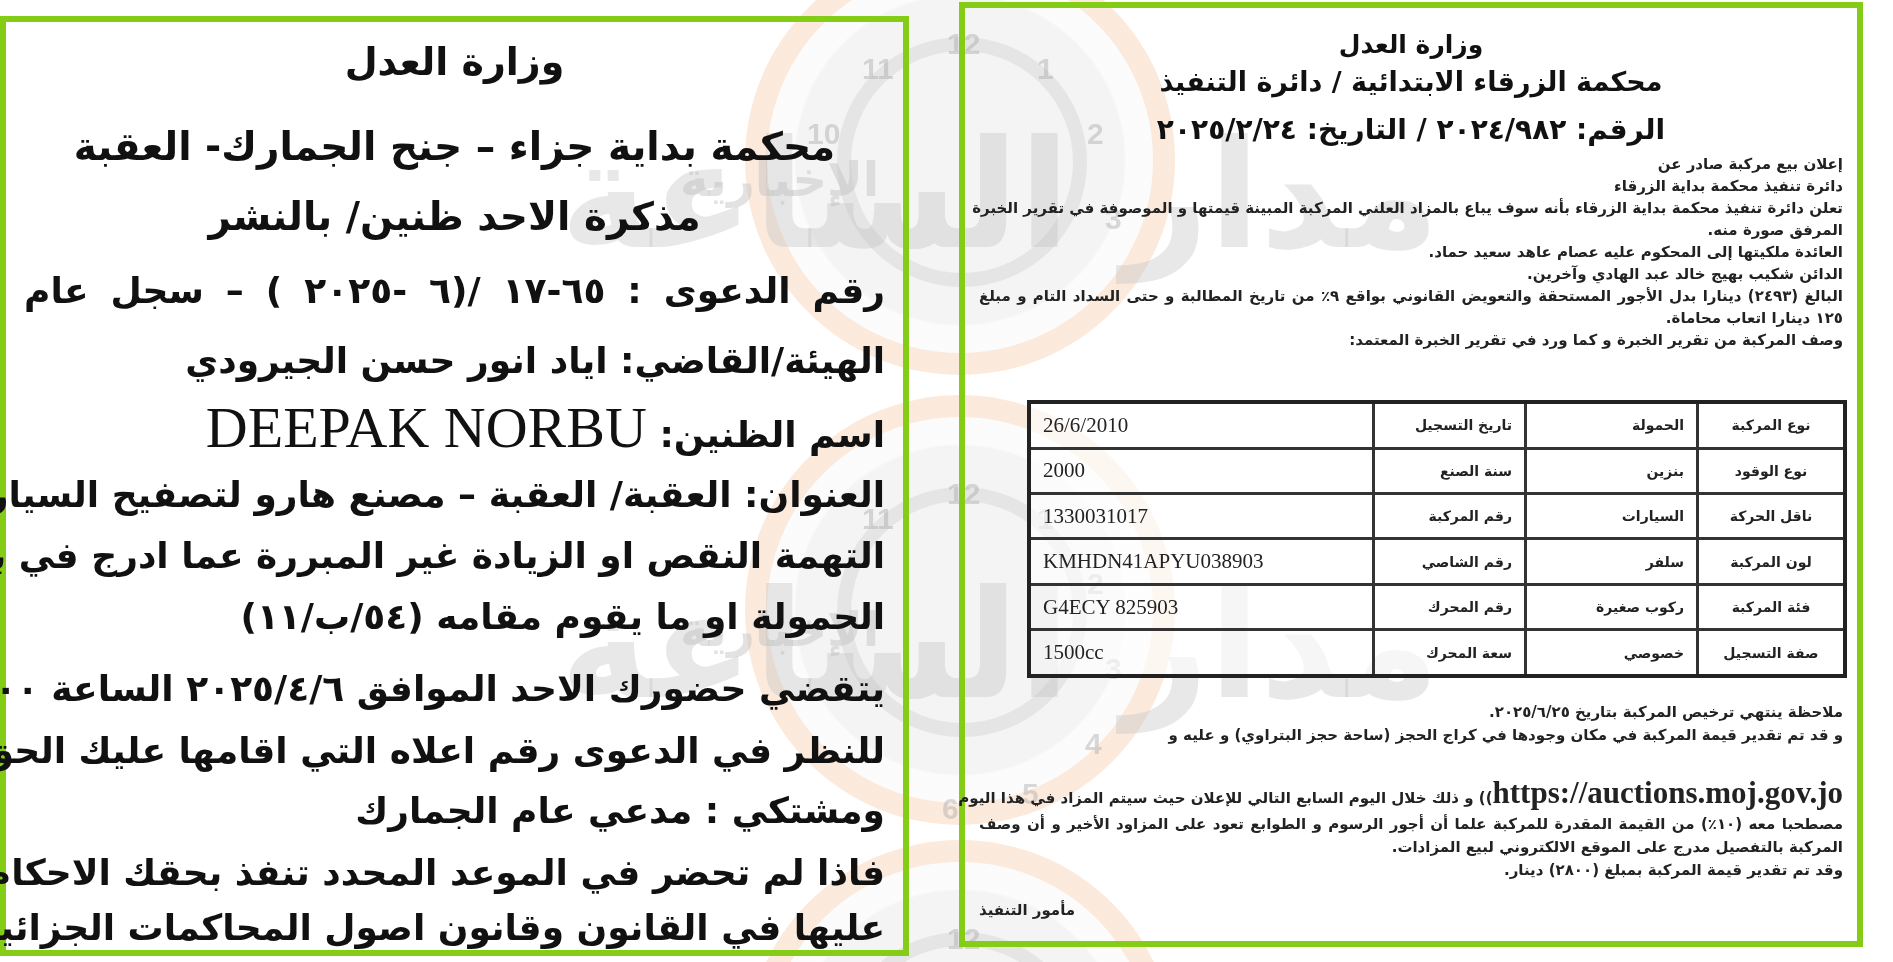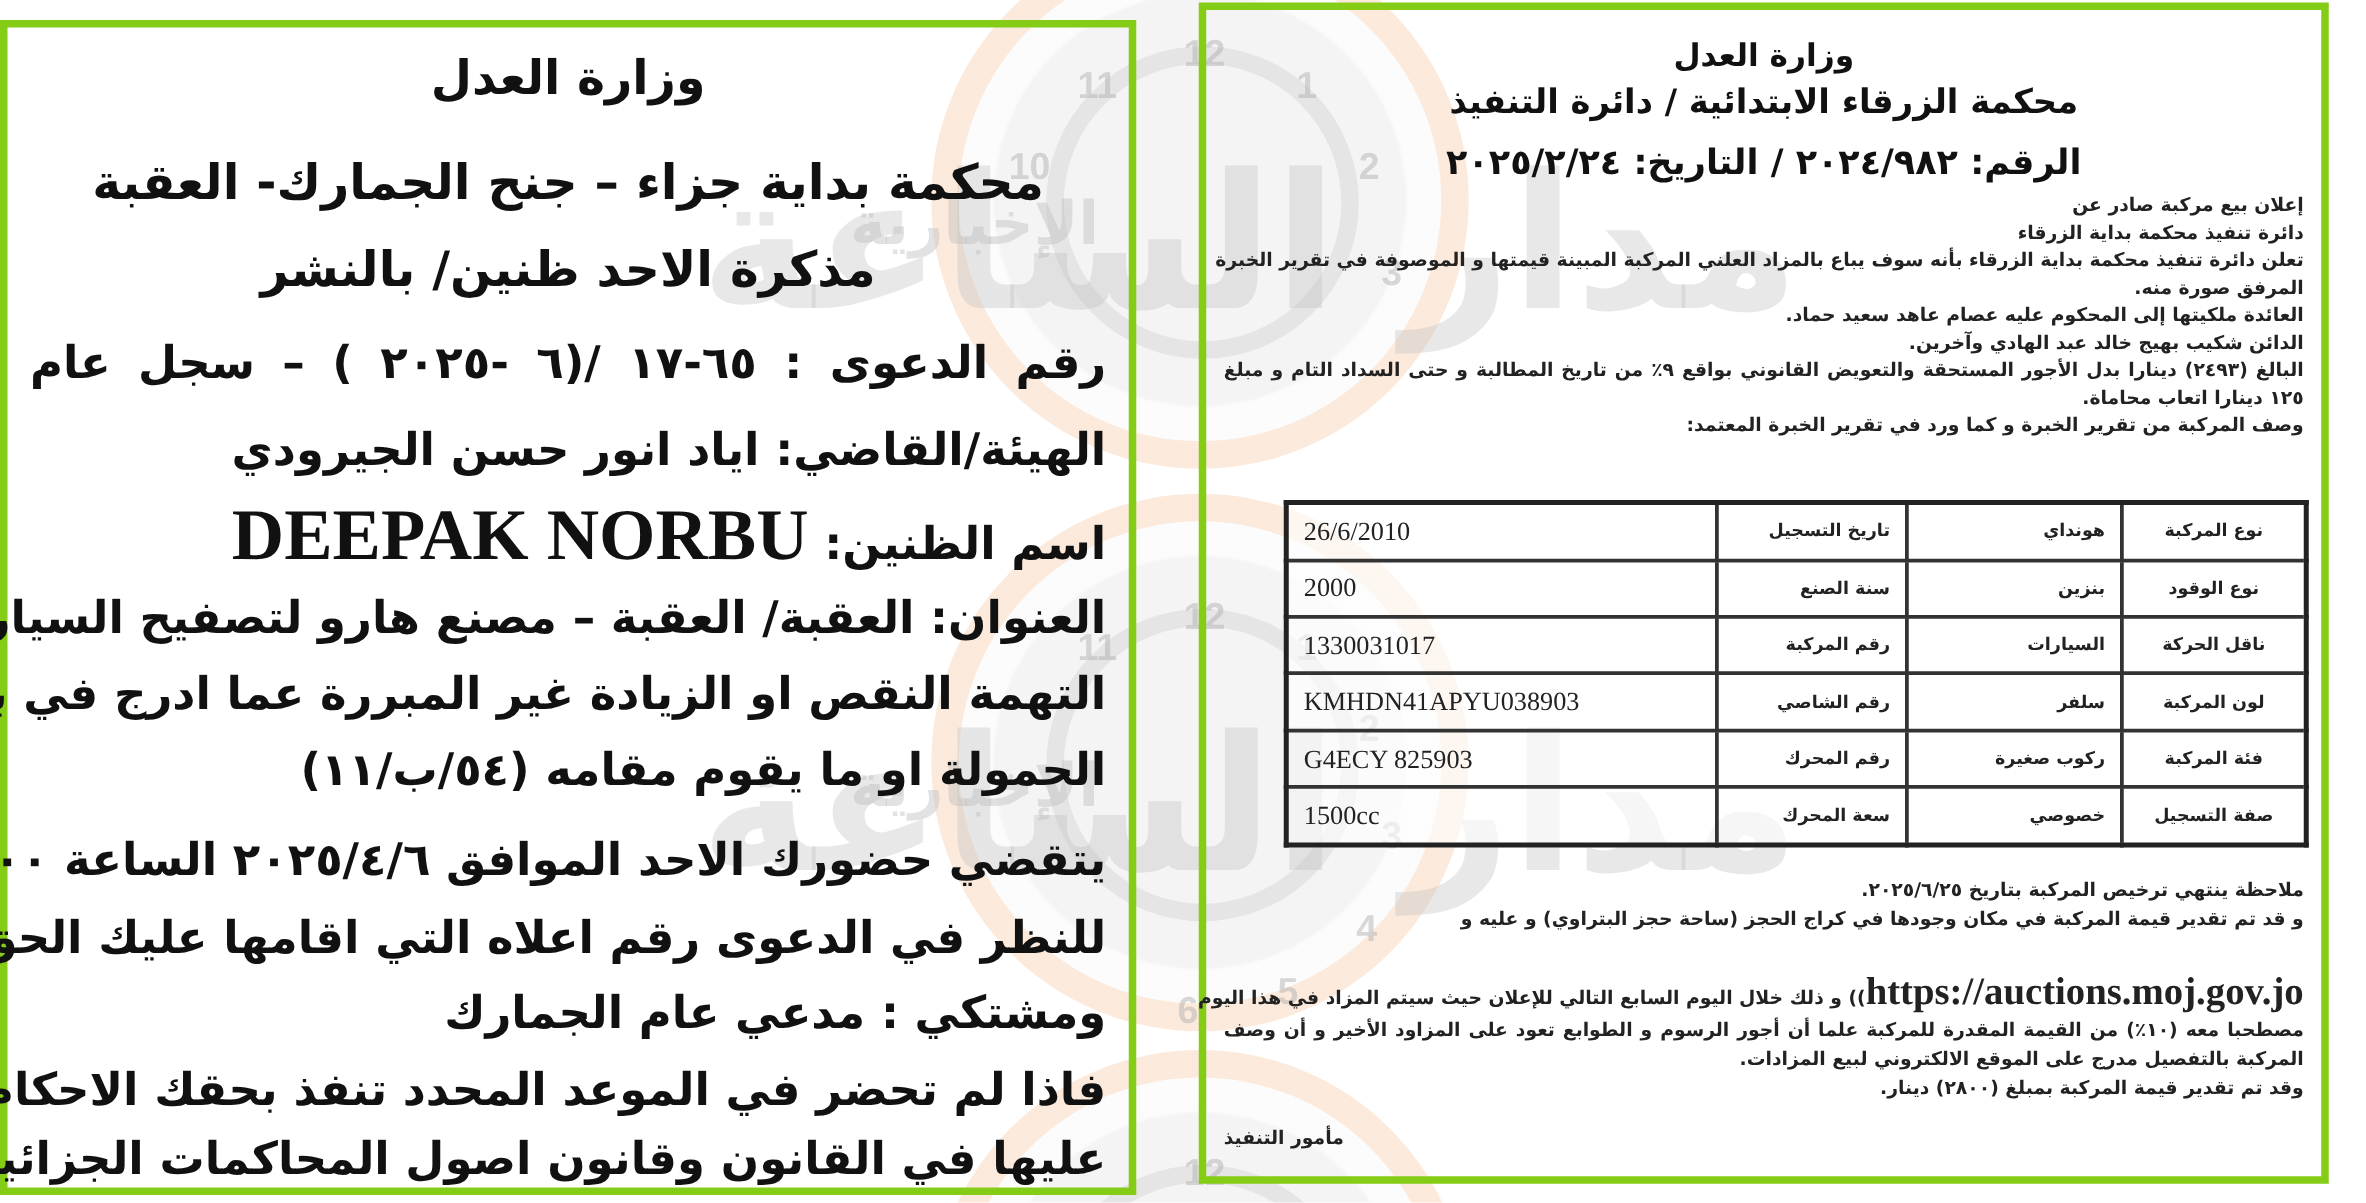--- a/index.html
+++ b/index.html
@@ -43,21 +43,21 @@
   .lp-title {
     position:absolute; left:0; right:0; text-align:center;
     font-weight:bold; font-size:38px; color:#111;
   }
   .lp-line {
     position:absolute; right:18px; left:18px; text-align:right;
     font-weight:bold; font-size:36px; color:#111; white-space:nowrap;
   }
   .lp-line.justify { text-align:justify; text-align-last:justify; }
   .lp-name-en {
-    font-family:"Liberation Serif", serif; font-weight:bold; font-size:58px;
+    font-family:"Liberation Serif", serif; font-weight:normal; font-size:58px;
     letter-spacing:0px; direction:ltr; unicode-bidi:isolate;margin-top:21px;
   }
 
   
   .rp-title {
     position:absolute; left:0; right:0; text-align:center;
     font-weight:bold; color:#111;
   }
   .rp-text {
     position:absolute; right:14px; left:14px; text-align:right;
@@ -155,21 +155,21 @@
   <div class="rp-text" style="top:234px;">العائدة ملكيتها إلى المحكوم عليه عصام عاهد سعيد حماد.</div>
   <div class="rp-text" style="top:256px;">الدائن شكيب بهيج خالد عبد الهادي وآخرين.</div>
   <div class="rp-text justify" style="top:278px;">البالغ (٢٤٩٣) دينارا بدل الأجور المستحقة والتعويض القانوني بواقع ٩٪ من تاريخ المطالبة و حتى السداد التام و مبلغ</div>
   <div class="rp-text" style="top:300px;text-align:right;">١٢٥ دينارا اتعاب محاماة.</div>
   <div class="rp-text" style="top:322px;">وصف المركبة من تقرير الخبرة و كما ورد في تقرير الخبرة المعتمد:</div>
 
   <table id="vehicle-table">
     <tbody>
       <tr>
         <td class="lab">نوع المركبة</td>
-        <td class="val">هونداي</td>
+        <td class="val">الحمولة</td>
         <td class="lab2">تاريخ التسجيل</td>
         <td class="val2">26/6/2010</td>
       </tr>
       <tr>
         <td class="lab">نوع الوقود</td>
         <td class="val">بنزين</td>
         <td class="lab2">سنة الصنع</td>
         <td class="val2">2000</td>
       </tr>
       <tr>

